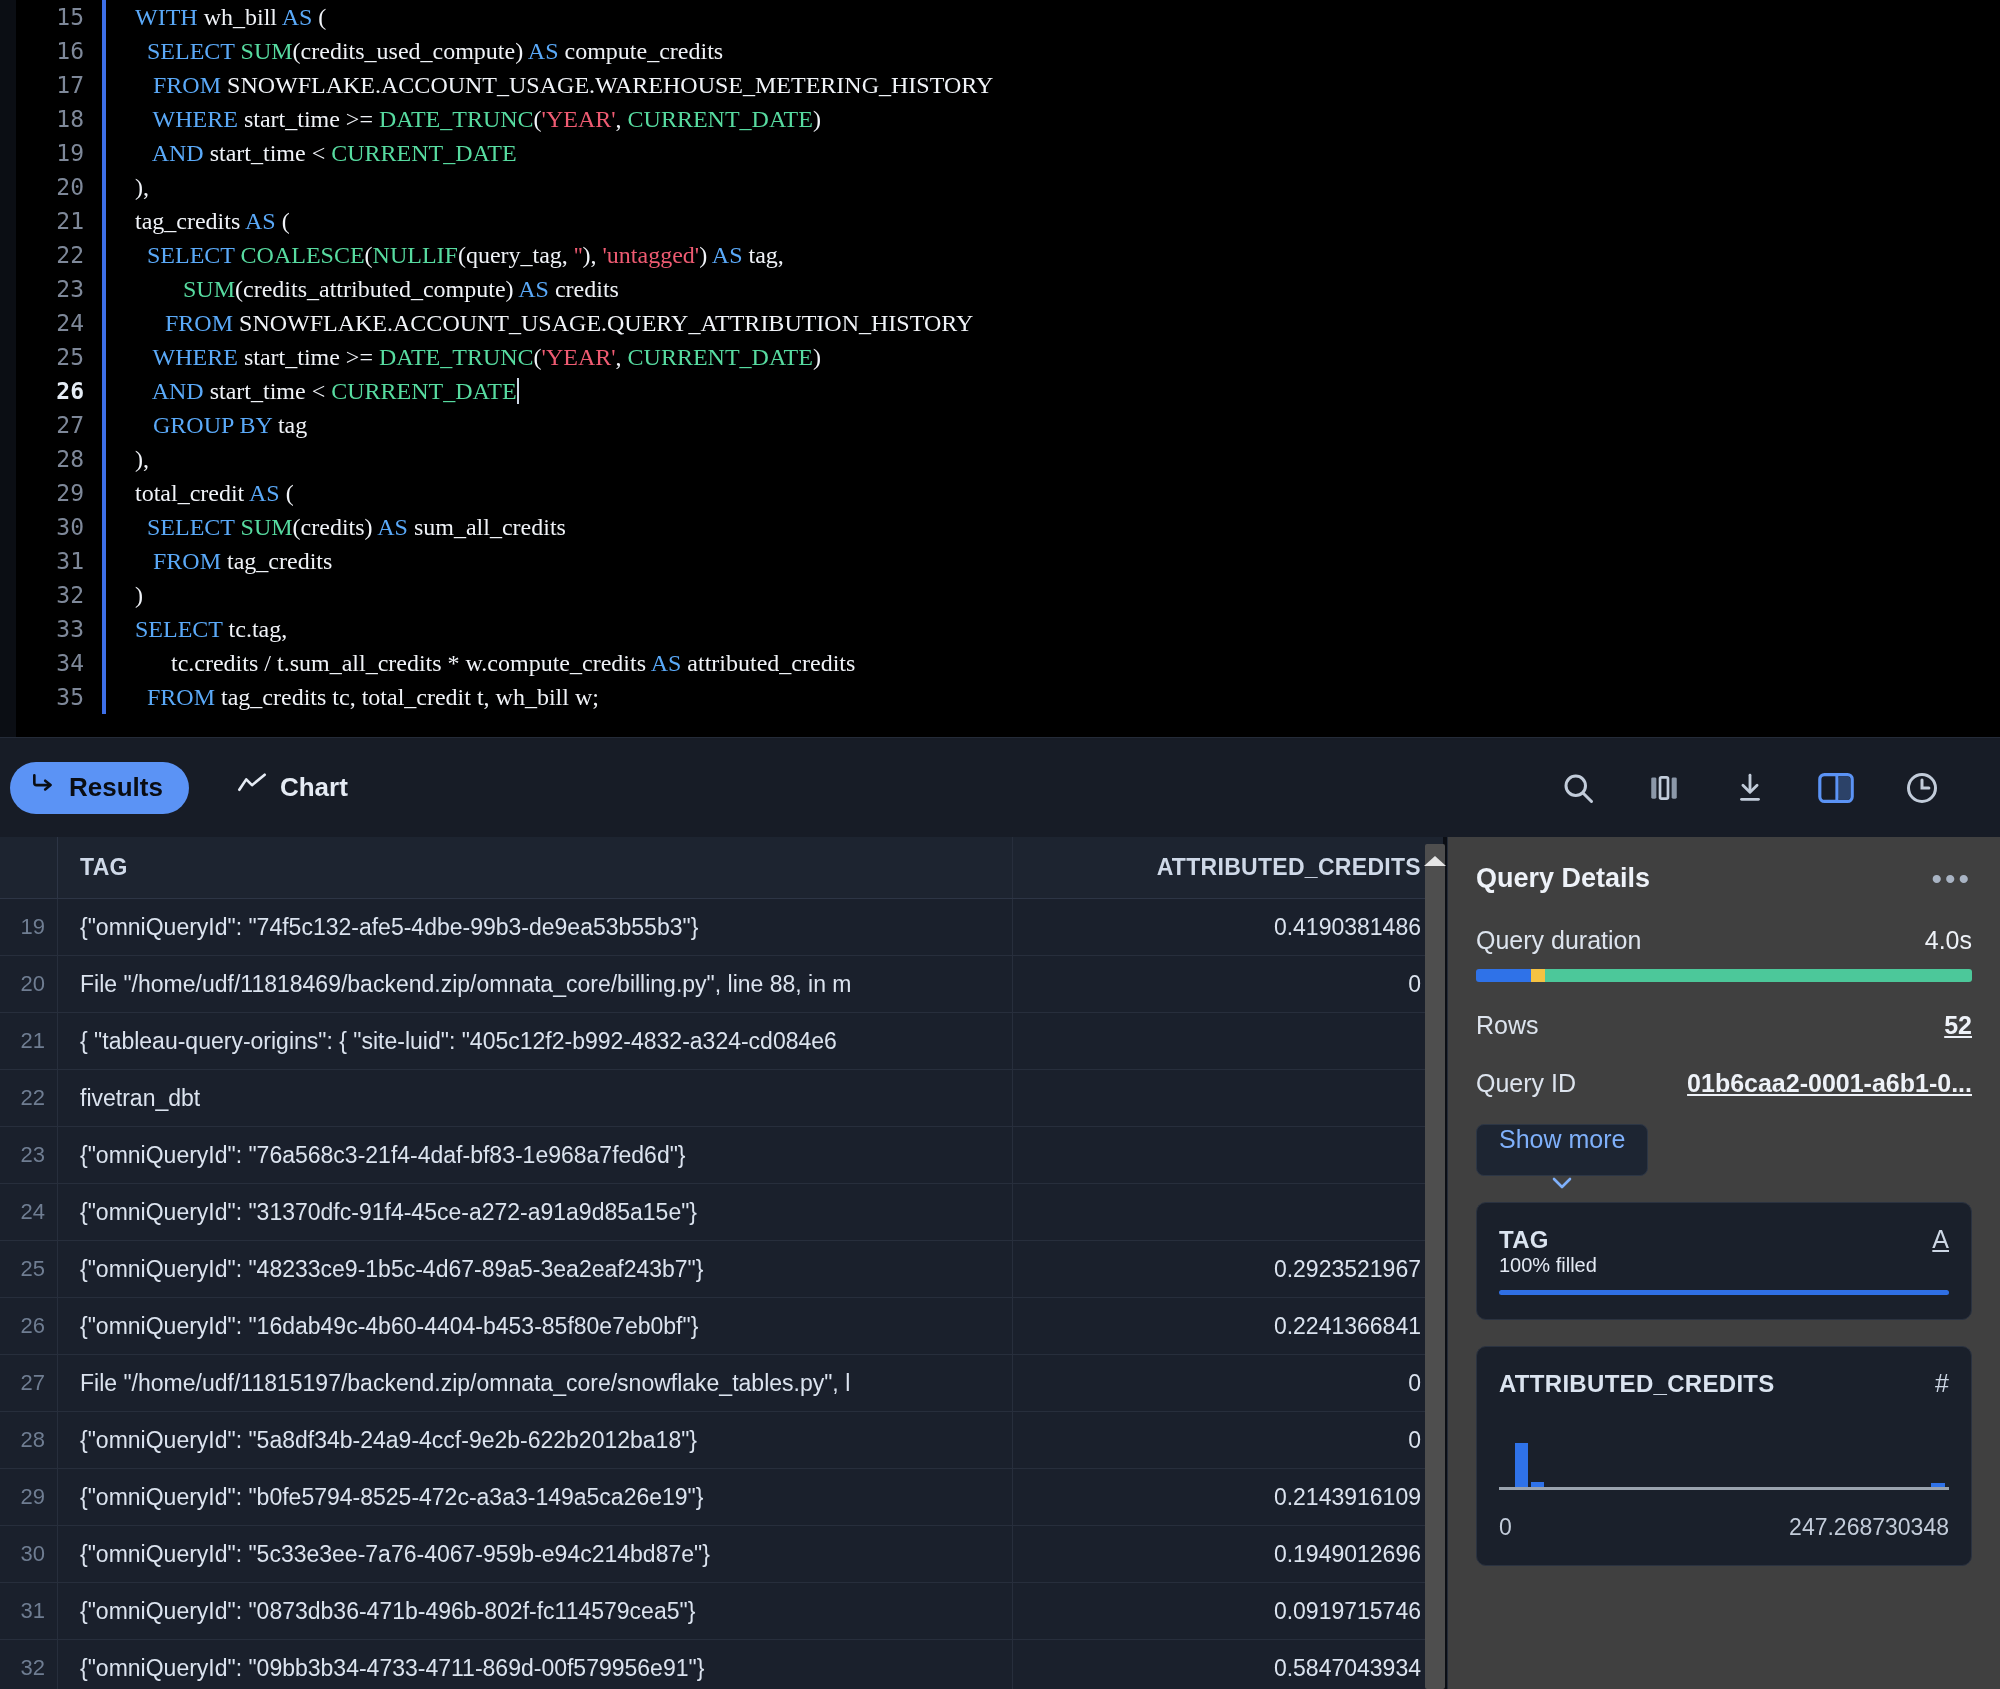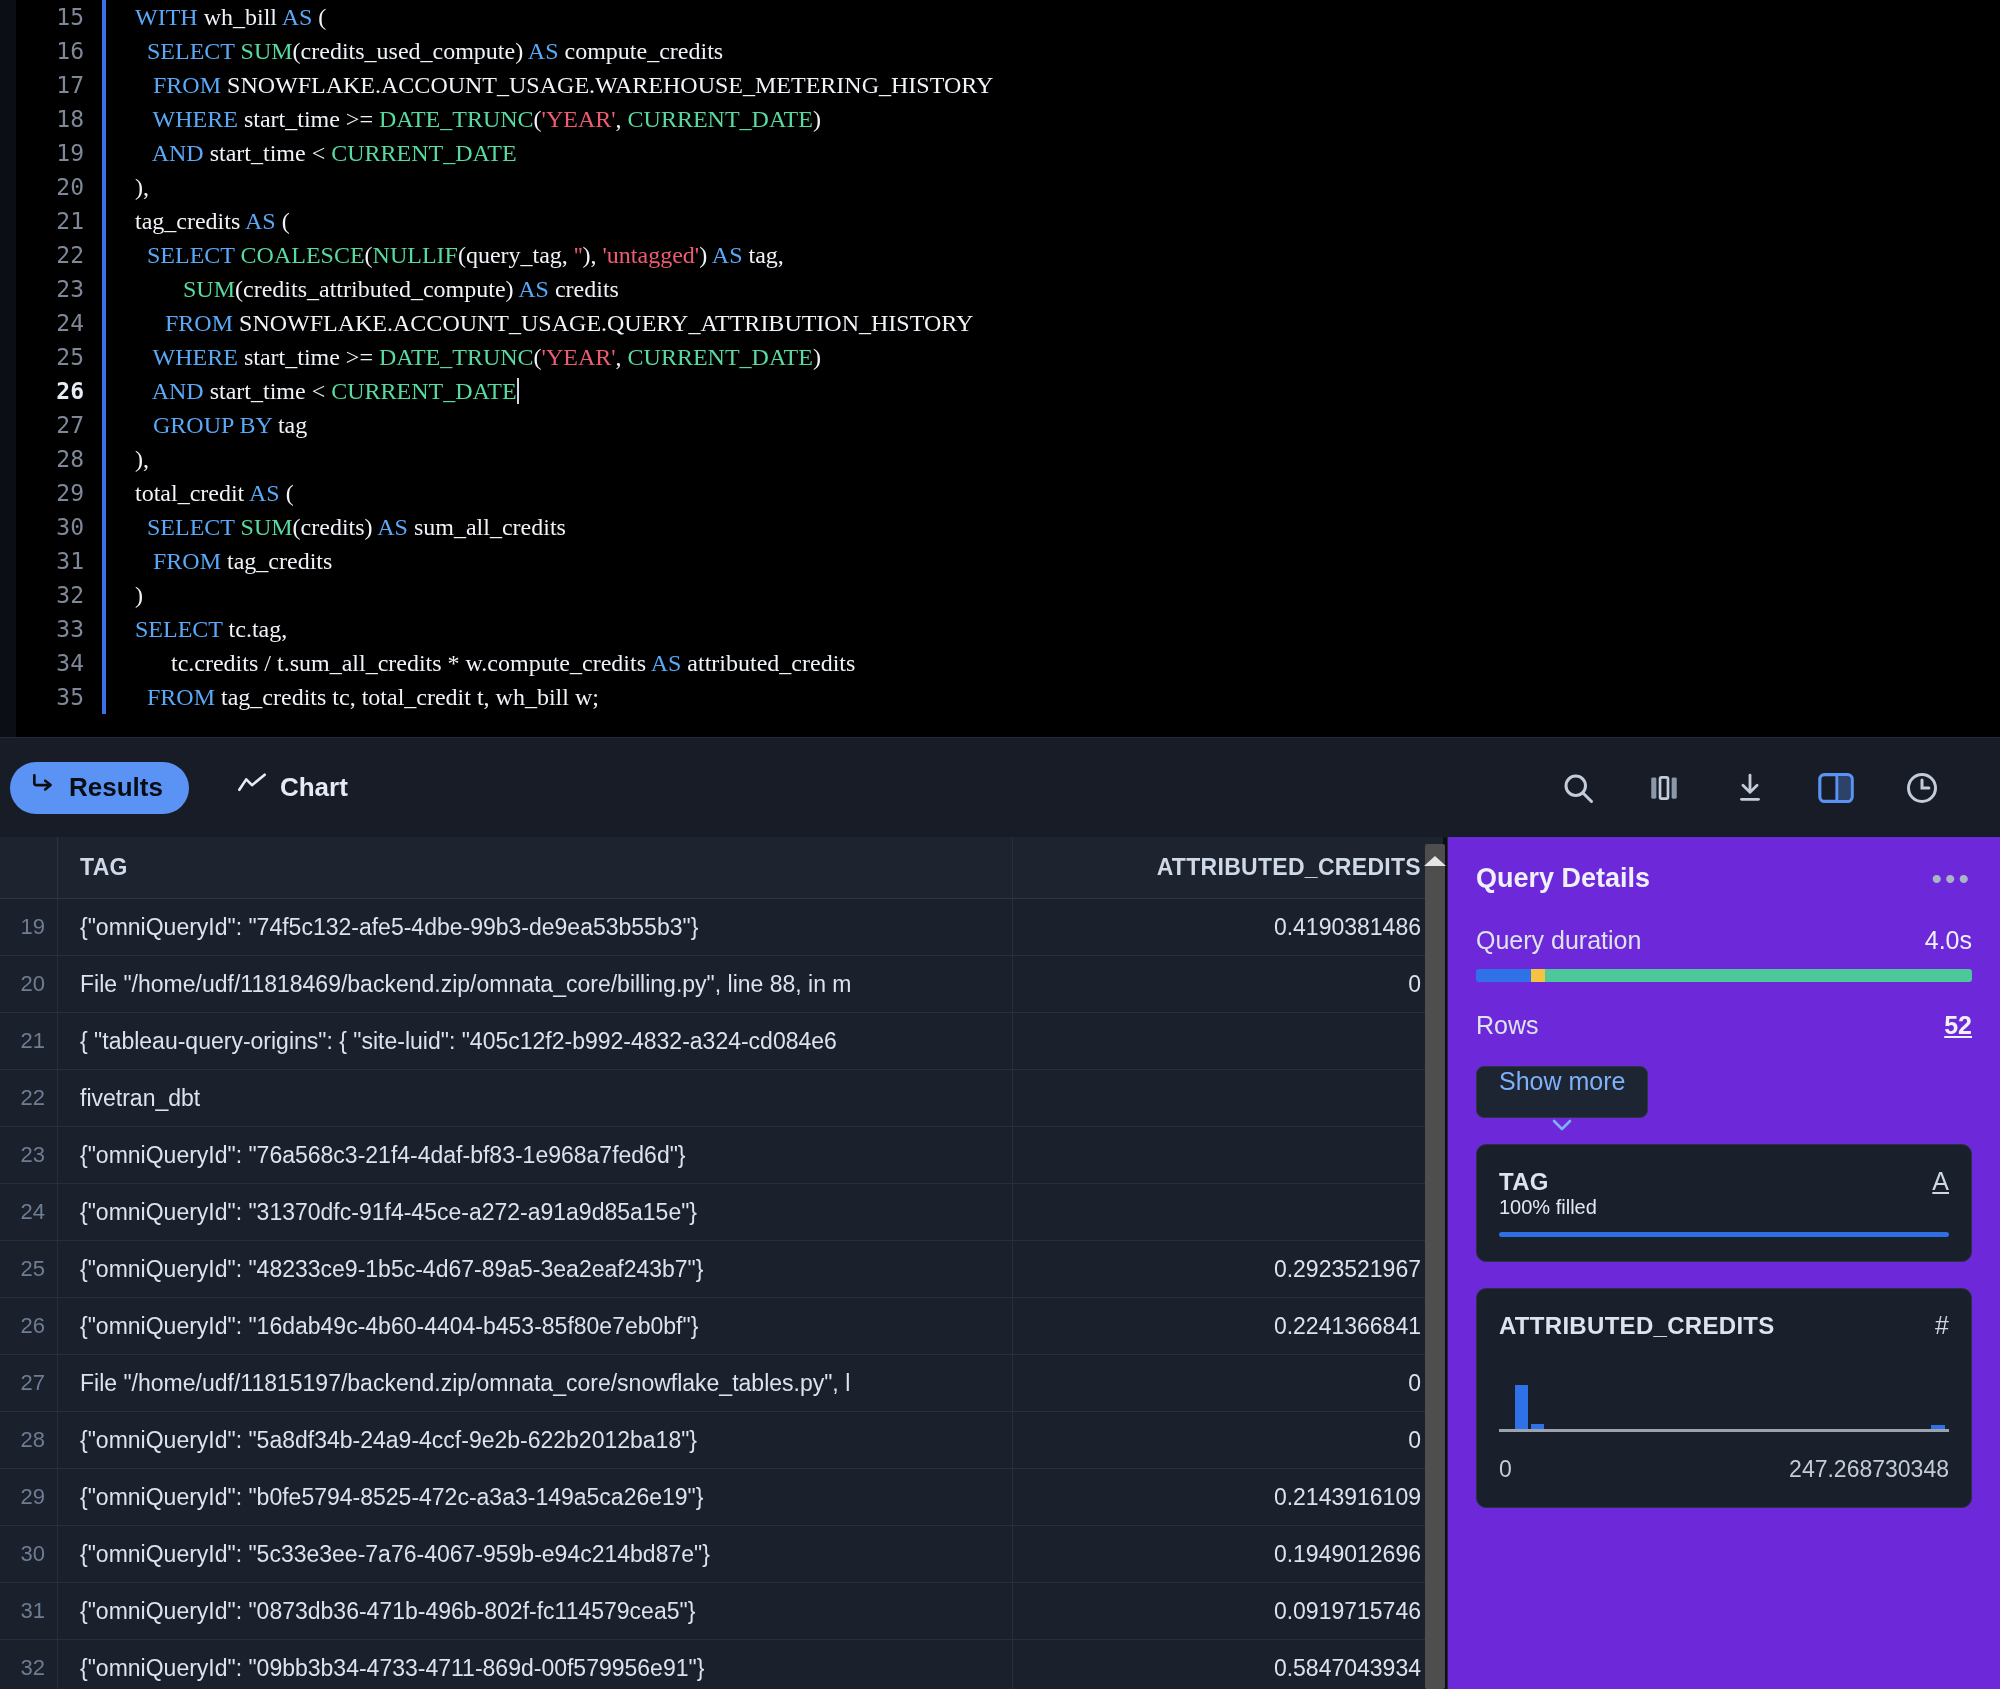--- a/index.html
+++ b/index.html
@@ -122,21 +122,21 @@
     width:0; height:0;
     border-left:11px solid transparent;
     border-right:11px solid transparent;
     border-bottom:10px solid #e6e6e6;
   }
 
   
   #details {
     position:absolute; left:1447px; top:837px;
     width:553px; height:852px;
-    background:#6d28d9;
+    background:#404040;
     border-left:1px solid #242b38;
     padding:26px 28px 0 28px;
   }
   .d-row { display:flex; align-items:center; justify-content:space-between; }
   #d-title { font-size:27px; font-weight:bold; color:#eef2f8; }
   #d-more-icon { color:#a9b4c4; font-size:30px; letter-spacing:3px; cursor:pointer; line-height:20px; }
   .d-label { font-size:25px; color:#dde4ee; }
   .d-value { font-size:25px; color:#eef2f8; }
   .d-value.link { text-decoration:underline; cursor:pointer;font-weight:bold; }
   #dur-row { margin-top:32px;gap:20px; }
@@ -358,20 +358,24 @@
       <div style="background: rgb(47, 114, 232); width: 11%;"></div>
       <div style="background: rgb(245, 194, 66); width: 3%;"></div>
       <div style="background: rgb(76, 200, 154); width: 86%;"></div>
     </div>
 
   <div class="d-row" id="rows-row">
     <div class="d-label">Rows</div>
     <div class="d-value link">52</div>
   </div>
 
+  <div class="d-row" id="qid-row">
+    <div class="d-label">Query ID</div>
+    <div class="d-value link">01b6caa2-0001-a6b1-0...</div>
+  </div>
 
   <button id="show-more">
     <span>Show more</span>
     <span>
       <svg width="24" height="16" viewBox="0 0 24 16" fill="none" stroke="#7fb0fa" stroke-width="2.6" stroke-linecap="round" stroke-linejoin="round">
         <polyline points="4 4 12 12 20 4"></polyline>
       </svg>
     </span>
   </button>
 

